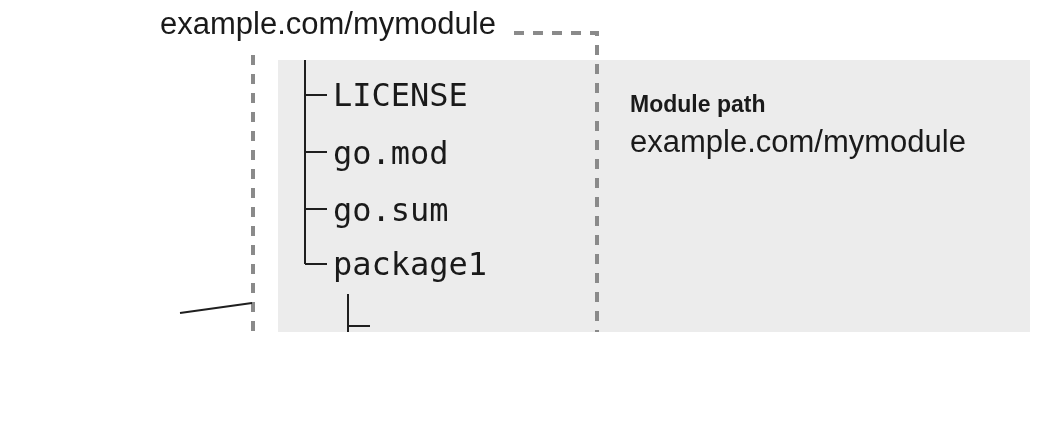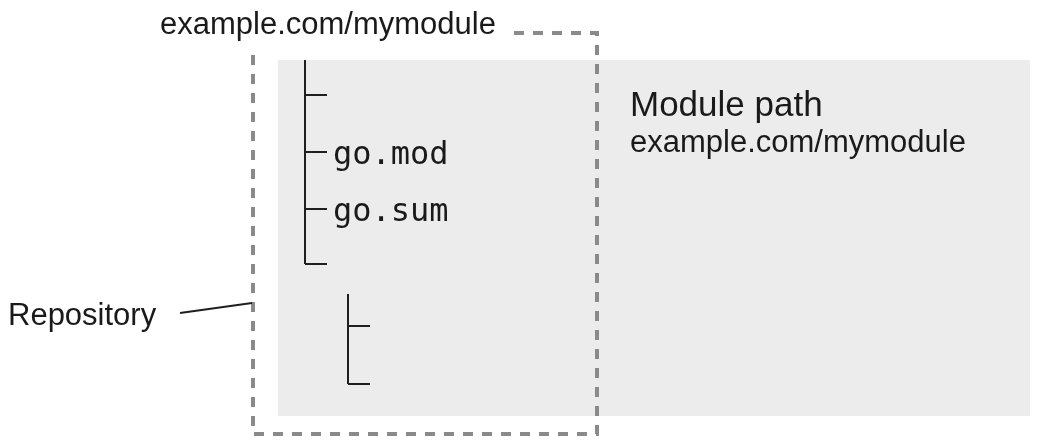--- a/index.html
+++ b/index.html
@@ -3,21 +3,21 @@
 <meta charset="utf-8">
 <style>
   html, body {
     margin: 0;
     padding: 0;
     background: #ffffff;
   }
   .canvas {
     position: relative;
     width: 1047px;
-    height: 443px;
+    height: 332px;
     background: #ffffff;
     overflow: hidden;
     font-family: "Liberation Sans", sans-serif;
     color: #1a1a1a;
   }
   .panel-bg {
     position: absolute;
     left: 278px;
     top: 60px;
     width: 752px;
@@ -63,23 +63,23 @@
   .ti-3 { left: 333px; top: 247px; }
   .ti-4 { left: 376px; top: 309px; }
   .ti-5 { left: 376px; top: 367px; }
   .module-callout {
     position: absolute;
     left: 630px;
     top: 85px;
     white-space: nowrap;
   }
   .module-heading {
-    font-size: 35px;
+    font-size: 23px;
     line-height: 38px;
-    font-weight: normal;
+    font-weight: bold;
   }
   .module-value {
     font-size: 31px;
     line-height: 38px;
   }
 </style>
 </head>
 <body>
 
 <div class="canvas">
@@ -94,23 +94,24 @@
              M305 209 L327 209
              M305 264 L327 264
              M348 294 L348 384
              M348 326 L370 326
              M348 384 L370 384" fill="none" stroke="#1f1f1f" stroke-width="2"></path>
     <line x1="180" y1="313" x2="252" y2="303" stroke="#1f1f1f" stroke-width="2"></line>
   </svg>
 
   <div class="repo-title">example.com/mymodule</div>
 
-  <div class="repository-label">Repository</div>
 
+  <div class="tree-item ti-0">LICENSE</div>
   <div class="tree-item ti-1">go.mod</div>
   <div class="tree-item ti-2">go.sum</div>
+  <div class="tree-item ti-3">package1</div>
 
   <div class="module-callout">
     <div class="module-heading">Module path</div>
     <div class="module-value">example.com/mymodule</div>
   </div>
 
 </div>
 
 </body></html>

